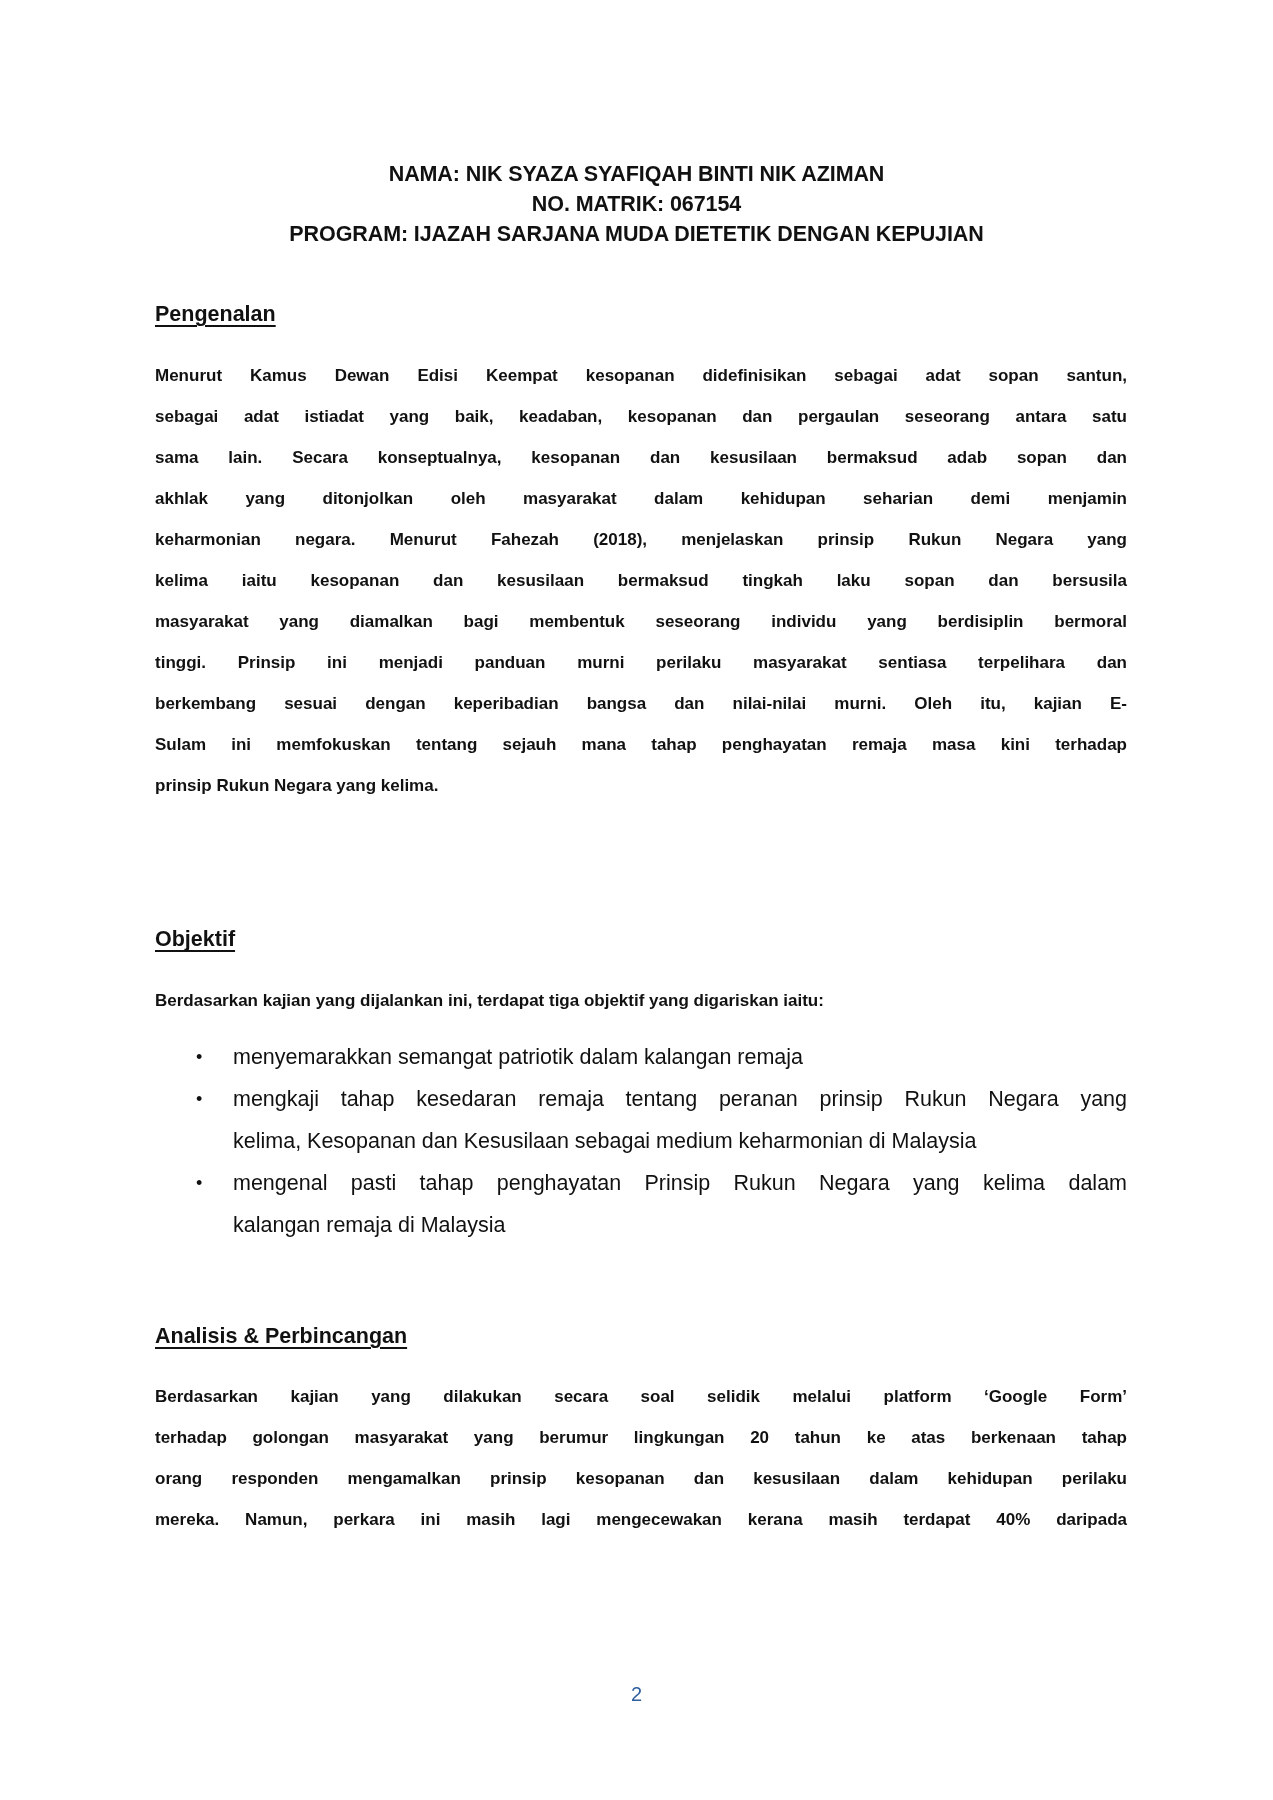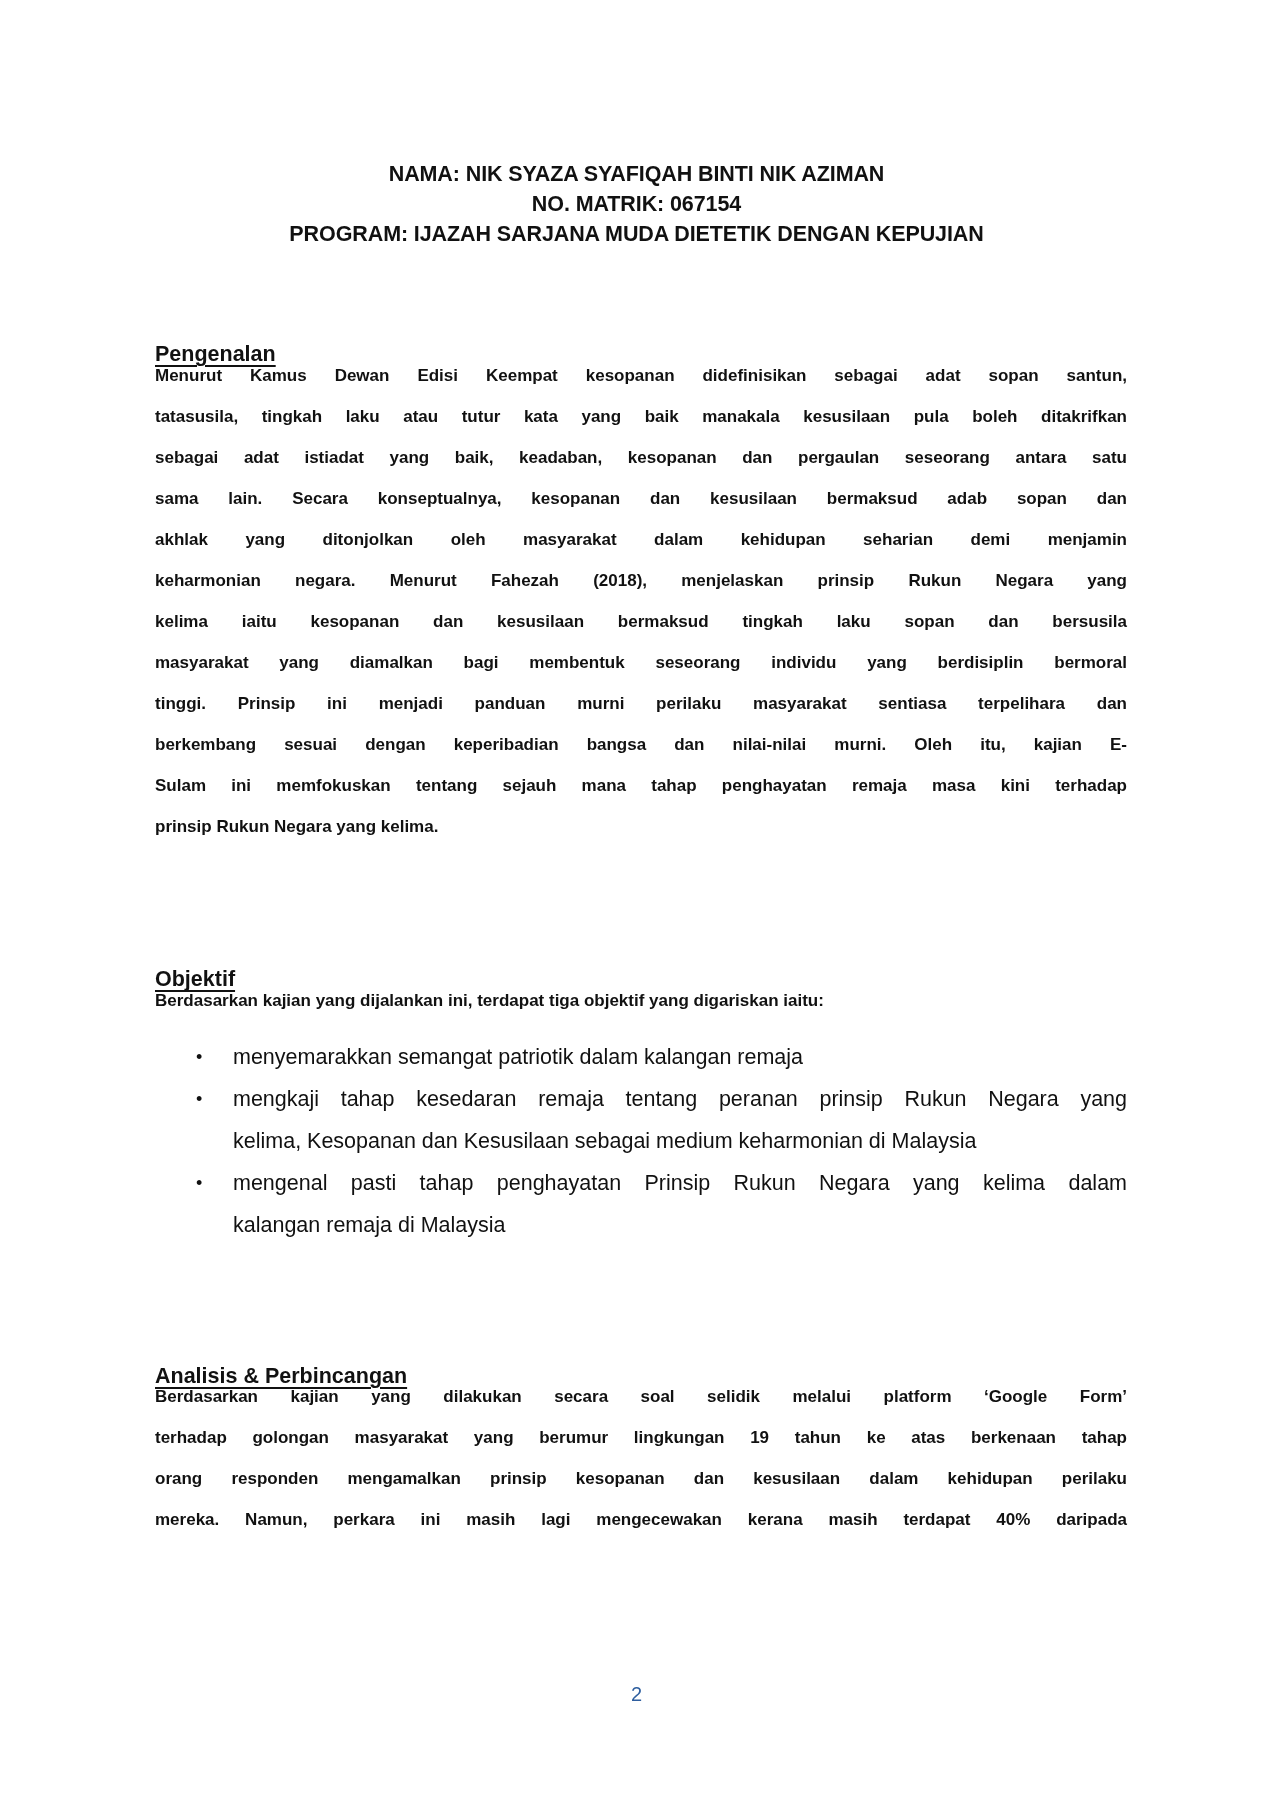--- a/index.html
+++ b/index.html
@@ -2,21 +2,21 @@
 <html><head>
   <meta charset="utf-8">
   <style>
     html, body { margin: 0; padding: 0; background: #ffffff; }
     body { width: 1273px; height: 1800px; position: relative; overflow: hidden;
            font-family: "Liberation Sans", sans-serif; color: #111111; }
     .page { position: absolute; left: 0; top: 6px; width: 1273px; height: 1800px; }
     .header { position: absolute; left: 0; width: 1273px; top: 153px; text-align: center; }
     .header div { font-weight: bold; font-size: 21.5px; line-height: 30px; letter-spacing: -0.1px; }
     .section-title { position: absolute; left: 155px; font-weight: bold; font-size: 21.5px;
-                     text-decoration: underline; text-underline-offset: 4px; text-decoration-thickness: 2px; margin-top: 40px; }
+                     text-decoration: underline; text-underline-offset: 4px; text-decoration-thickness: 2px; }
     .para { position: absolute; left: 155px; width: 972px; font-size: 17px; line-height: 41px;
             text-align: justify; font-weight: bold; }
     .para .ln { display: block; text-align: justify; text-align-last: justify; white-space: nowrap; }
     .para .ln.last { text-align-last: left; }
     .bullets { position: absolute; left: 155px; width: 972px; top: 1030px; margin: 0; padding: 0; list-style: none; }
     .bullets li { position: relative; padding-left: 78px; font-size: 21.5px; line-height: 42px; margin-bottom: 0; }
     .bullets li .dot { position: absolute; left: 41px; top: 0; font-size: 18px; }
     .bullets li .ln { display: block; text-align: justify; text-align-last: justify; white-space: nowrap; }
     .bullets li .ln.last { text-align-last: left; }
     .page-number { position: absolute; left: 0; width: 1273px; top: 1677px; text-align: center;
@@ -30,21 +30,20 @@
   <div class="header">
     <div>NAMA: NIK SYAZA SYAFIQAH BINTI NIK AZIMAN</div>
     <div>NO. MATRIK: 067154</div>
     <div>PROGRAM: IJAZAH SARJANA MUDA DIETETIK DENGAN KEPUJIAN</div>
   </div>
 
   <div class="section-title" style="top:296px;">Pengenalan</div>
 
   <div class="para" style="top:349px;">
     <span class="ln">Menurut Kamus Dewan Edisi Keempat kesopanan didefinisikan sebagai adat sopan santun,</span>
-    <span class="ln">tatasusila, tingkah laku atau tutur kata yang baik manakala kesusilaan pula boleh ditakrifkan</span>
     <span class="ln">sebagai adat istiadat yang baik, keadaban, kesopanan dan pergaulan seseorang antara satu</span>
     <span class="ln">sama lain. Secara konseptualnya, kesopanan dan kesusilaan bermaksud adab sopan dan</span>
     <span class="ln">akhlak yang ditonjolkan oleh masyarakat dalam kehidupan seharian demi menjamin</span>
     <span class="ln">keharmonian negara. Menurut Fahezah (2018), menjelaskan prinsip Rukun Negara yang</span>
     <span class="ln">kelima iaitu kesopanan dan kesusilaan bermaksud tingkah laku sopan dan bersusila</span>
     <span class="ln">masyarakat yang diamalkan bagi membentuk seseorang individu yang berdisiplin bermoral</span>
     <span class="ln">tinggi. Prinsip ini menjadi panduan murni perilaku masyarakat sentiasa terpelihara dan</span>
     <span class="ln">berkembang sesuai dengan keperibadian bangsa dan nilai-nilai murni. Oleh itu, kajian E-</span>
     <span class="ln">Sulam ini memfokuskan tentang sejauh mana tahap penghayatan remaja masa kini terhadap</span>
     <span class="ln last">prinsip Rukun Negara yang kelima.</span>
@@ -70,19 +69,19 @@
       <span class="dot">•</span>
       <span class="ln">mengenal pasti tahap penghayatan Prinsip Rukun Negara yang kelima dalam</span>
       <span class="ln last">kalangan remaja di Malaysia</span>
     </li>
   </ul>
 
   <div class="section-title" style="top:1318px;">Analisis &amp; Perbincangan</div>
 
   <div class="para" style="top:1370px;">
     <span class="ln">Berdasarkan kajian yang dilakukan secara soal selidik melalui platform ‘Google Form’</span>
-    <span class="ln">terhadap golongan masyarakat yang berumur lingkungan 19 tahun ke atas berkenaan tahap</span>
+    <span class="ln">terhadap golongan masyarakat yang berumur lingkungan 20 tahun ke atas berkenaan tahap</span>
     <span class="ln">orang responden mengamalkan prinsip kesopanan dan kesusilaan dalam kehidupan perilaku</span>
     <span class="ln">mereka. Namun, perkara ini masih lagi mengecewakan kerana masih terdapat 40% daripada</span>
   </div>
 
   <div class="page-number">2</div>
 </div>
 
 </body></html>

